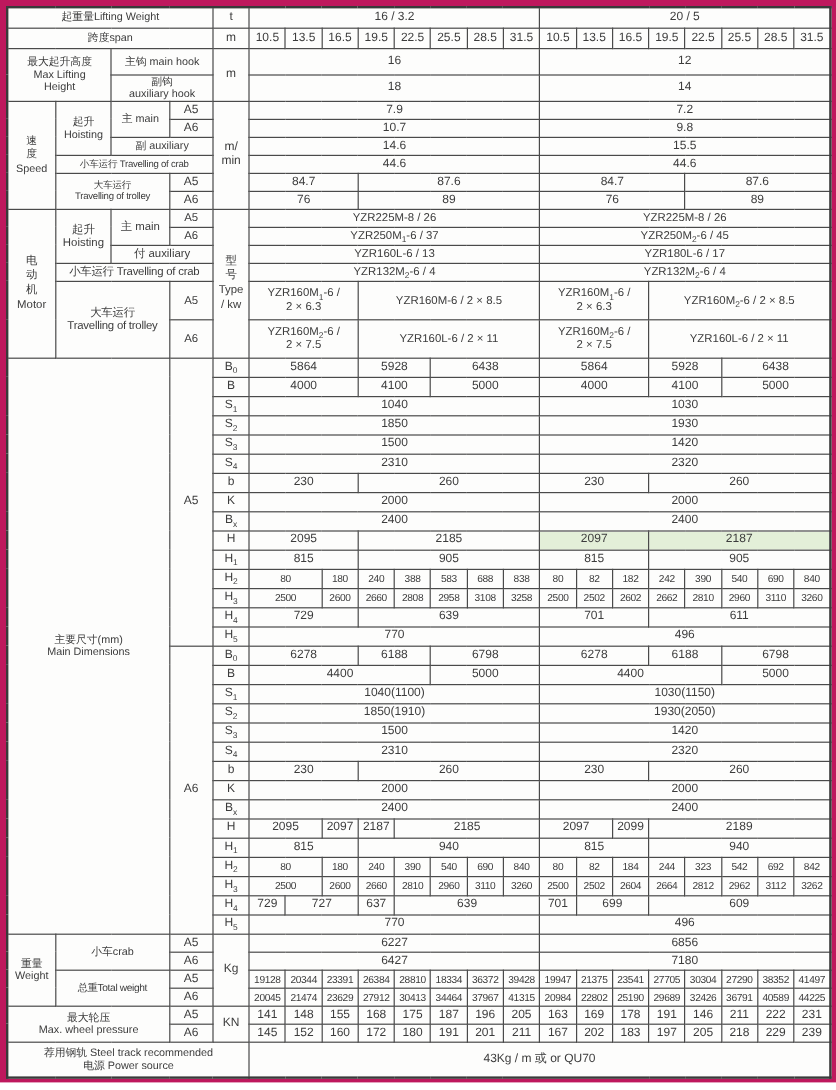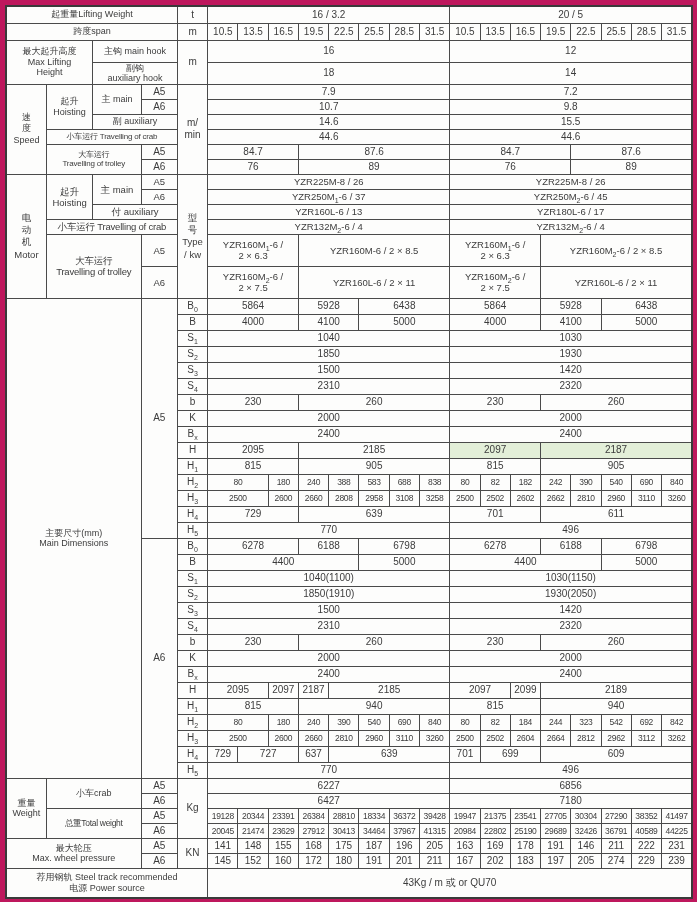--- a/index.html
+++ b/index.html
@@ -487,21 +487,21 @@
           <td>172</td>
           <td>180</td>
           <td>191</td>
           <td>201</td>
           <td>211</td>
           <td>167</td>
           <td>202</td>
           <td>183</td>
           <td>197</td>
           <td>205</td>
-          <td>274</td>
+          <td>218</td>
           <td>229</td>
           <td>239</td>
         </tr>
         <tr style="height: 30px;">
           <td colspan="5" class="lbl">荐用钢轨 Steel track recommended<br>电源 Power source</td>
           <td colspan="16">43Kg / m 或 or QU70</td>
         </tr>
       </tbody>
   </table>
 </div>

